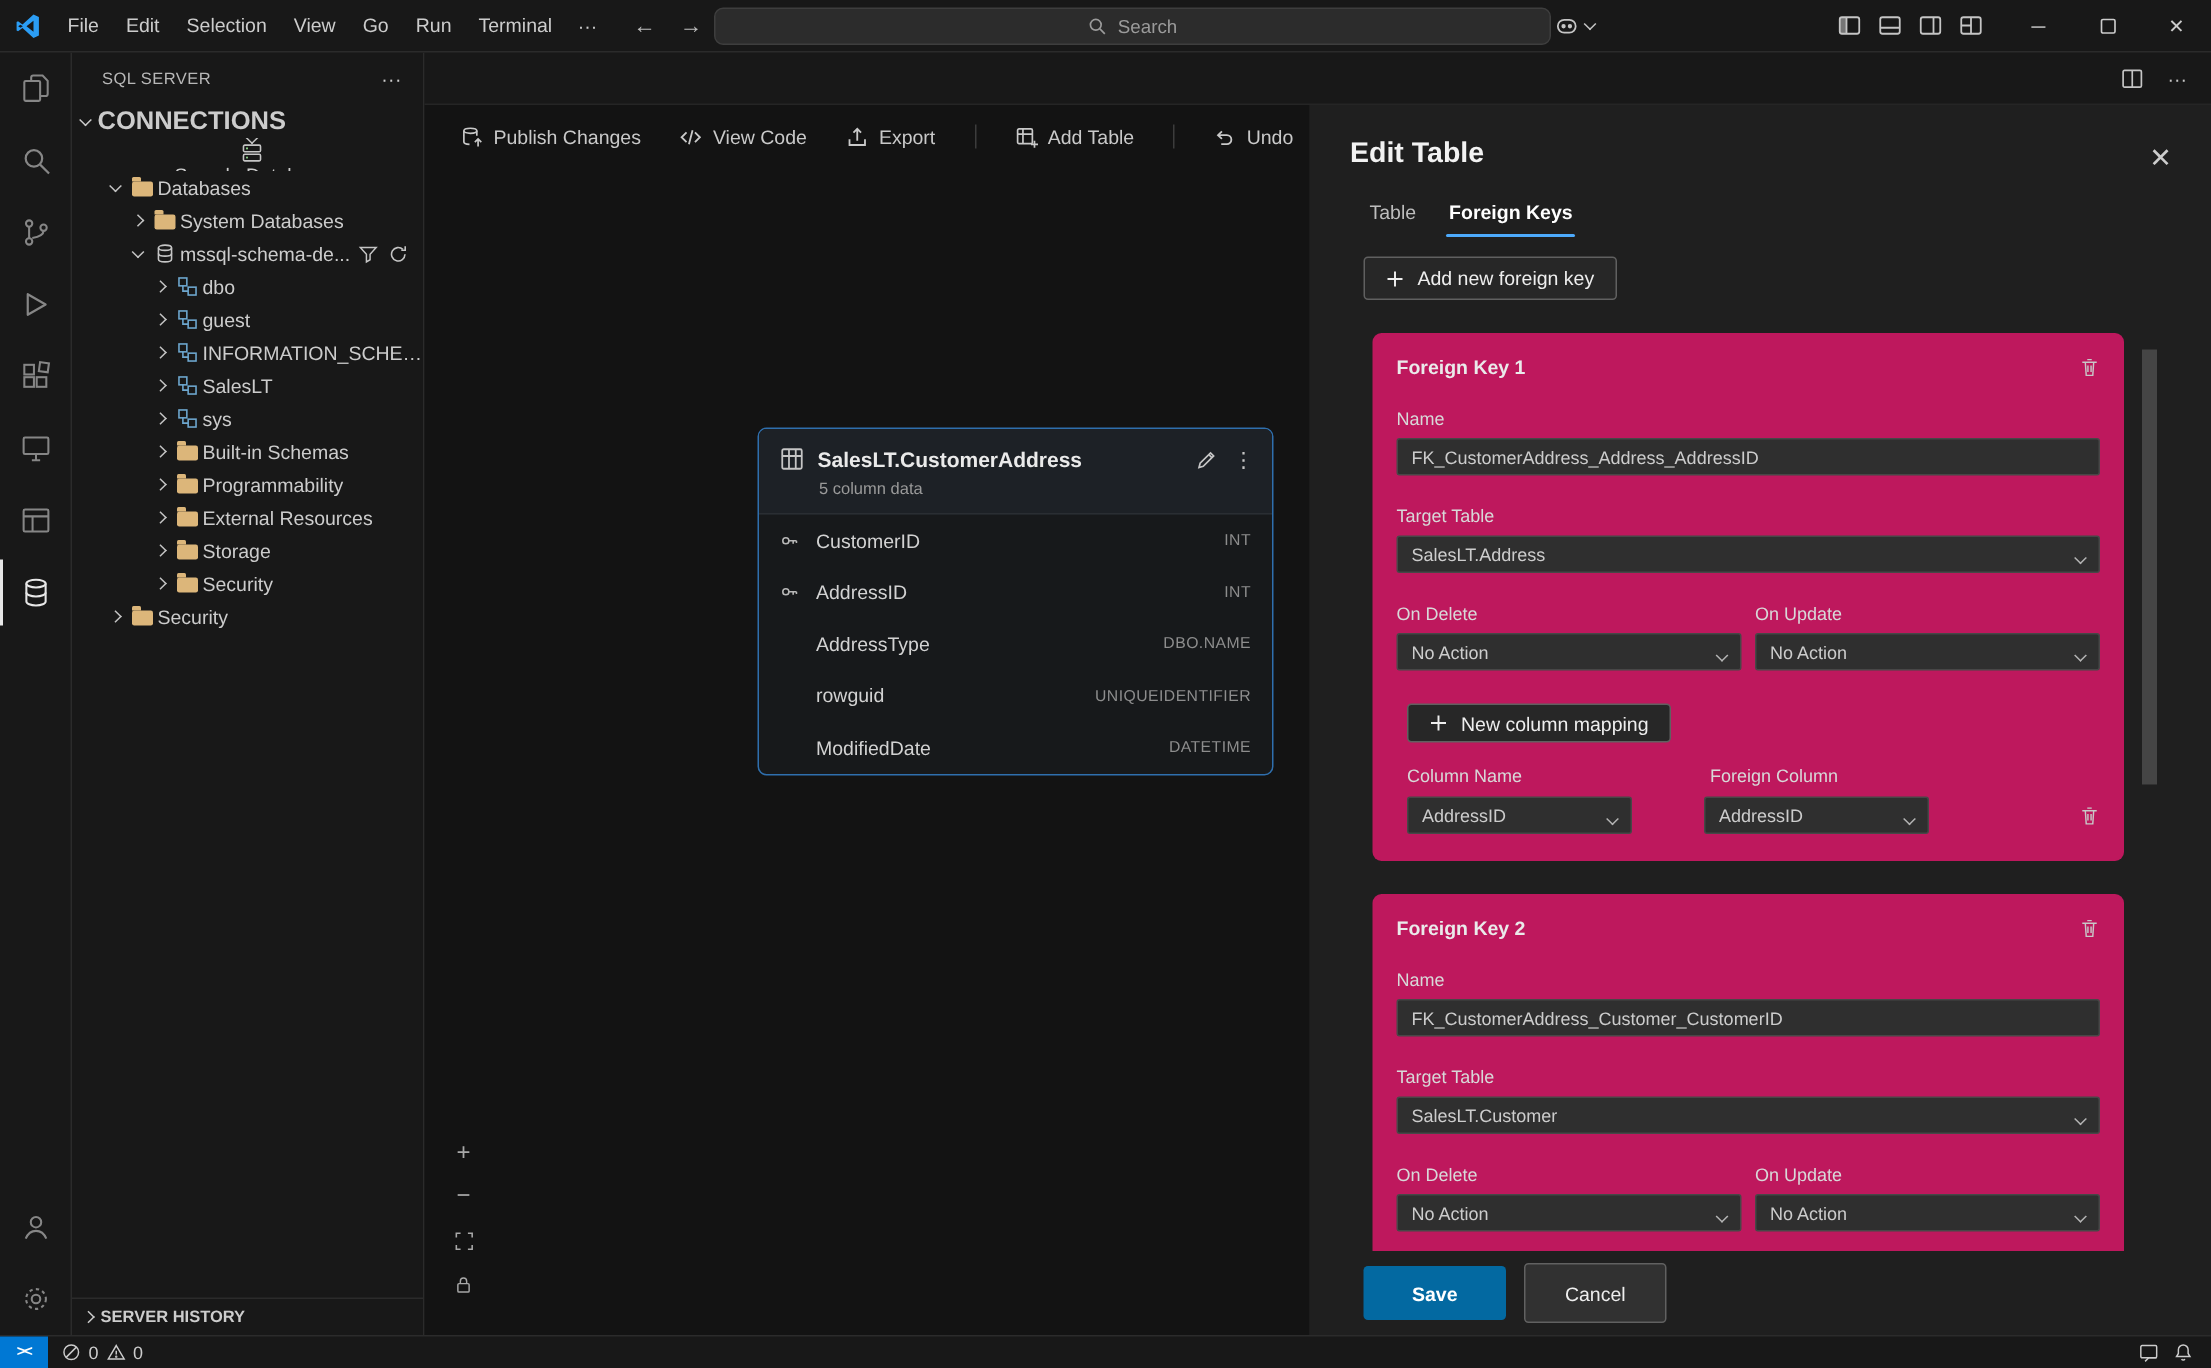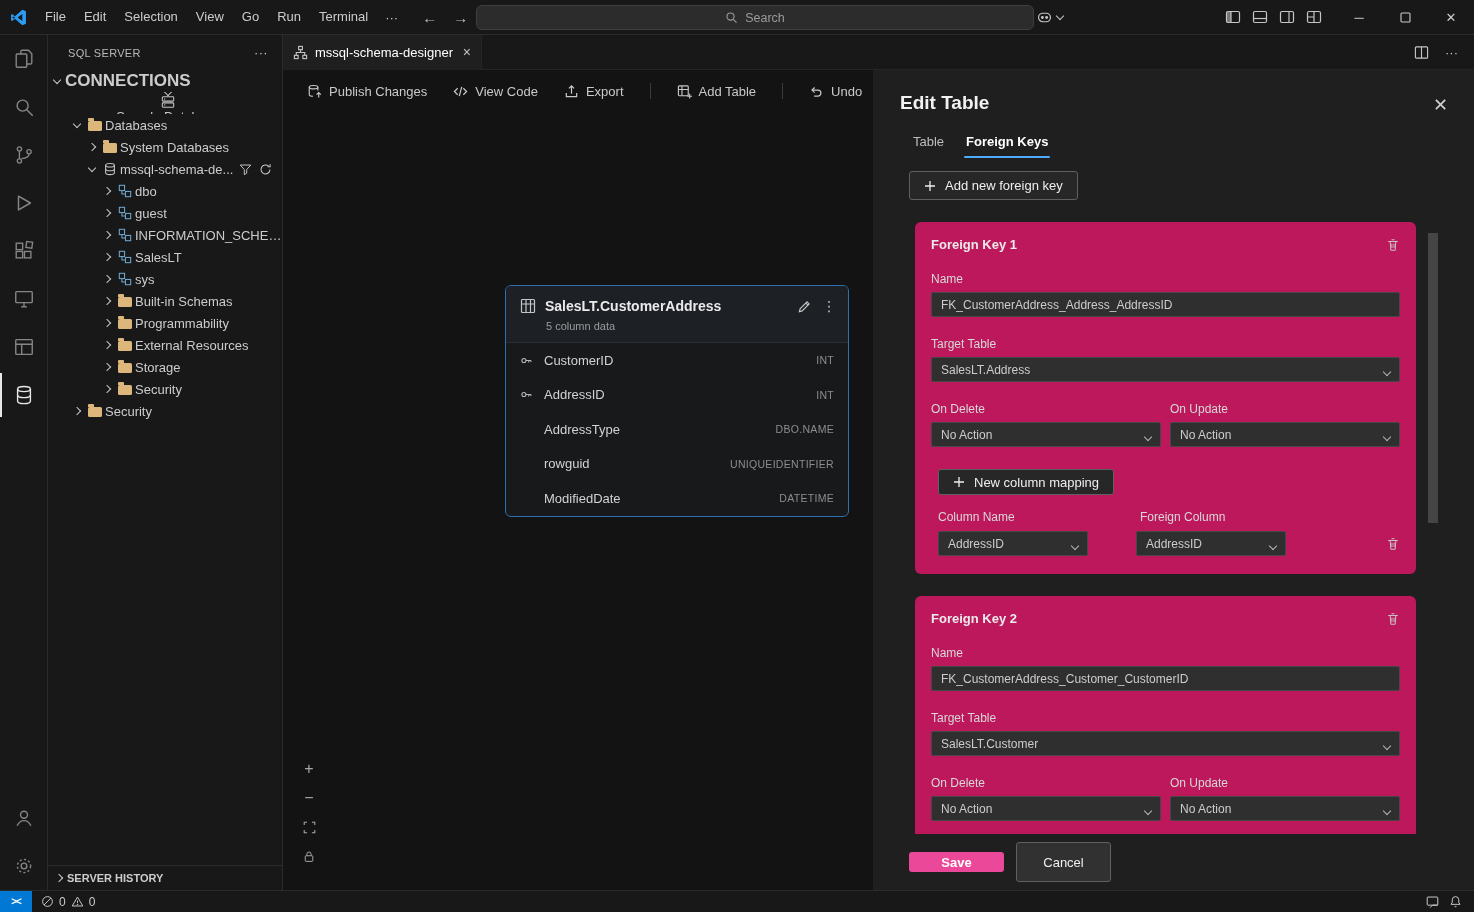--- a/index.html
+++ b/index.html
@@ -113,21 +113,21 @@
   .map-section { margin-left:7px; }
   .map-btn { margin-top:22px; height:26px; }
   .map-labels { display:flex; margin-top:15px; }
   .map-labels span { width:202px; font-size:12px; color:#d8d8d8; }
   .map-row { display:flex; align-items:center; margin-top:7px; }
   .map-row .mcol { width:202px; }
   .map-row .select { width:150px; }
   .map-trash { margin-left:52px; color:#c8c8c8; }
   .trash-btn { color:#c8c8c8; }
   .panel-footer { flex:none; height:56px; display:flex; align-items:center; gap:12px; padding-left:36px; background:#1f1f1f; }
-  .btn-primary { width:95px; height:20px; background:#ec4899; color:#fff; border-radius:3px;
+  .btn-primary { width:95px; height:36px; background:#0369a1; color:#fff; border-radius:3px;
     display:flex; align-items:center; justify-content:center; font-size:13px; font-weight:bold; }
   .btn-secondary { width:95px; height:40px; background:#313131; border:1px solid #616161; color:#eee; border-radius:3px;
     display:flex; align-items:center; justify-content:center; font-size:13px; }
   .scroll-thumb { position:absolute; right:36px; top:163px; width:10px; height:290px; background:#454545; }
 
   
   .statusbar { height:22px; background:#181818; border-top:1px solid #2b2b2b; display:flex; align-items:center; font-size:12px; color:#cccccc; }
   .sb-remote { width:32px; height:100%; background:#0078d4; color:#ffffff; display:flex; align-items:center; justify-content:center;
     font-size:10px; font-weight:bold; letter-spacing:-1px; }
   .sb-problems { display:flex; align-items:center; gap:5px; padding:0 9px; }
@@ -461,30 +461,20 @@
         </div>
       </div>
     <div class="qh">
       <span class="chev right"></span>
       <span>SERVER HISTORY</span>
     </div>
   </div>
 
   <div class="editor-region">
     <div class="tabbar">
-      <div class="tab">
-        <svg width="15" height="15" viewBox="0 0 16 16" fill="none" stroke="#c5c5c5" stroke-width="1.2">
-            <rect x="6" y="1.5" width="4" height="3.5"></rect>
-            <rect x="1.5" y="11" width="4" height="3.5"></rect>
-            <rect x="10.5" y="11" width="4" height="3.5"></rect>
-            <path d="M8 5v3M8 8H3.5v3M8 8h4.5v3"></path>
-          </svg>
-        <span>mssql-schema-designer</span>
-        <span class="tab-close">×</span>
-      </div>
       <div class="tabbar-actions">
         <svg width="15" height="15" viewBox="0 0 16 16" fill="none" stroke="currentColor" stroke-width="1.2">
             <rect x="1.5" y="2" width="13" height="12" rx="1"></rect>
             <path d="M8 2v12"></path>
           </svg>
         <span>···</span>
       </div>
     </div>
 
     <div class="editor-content">

